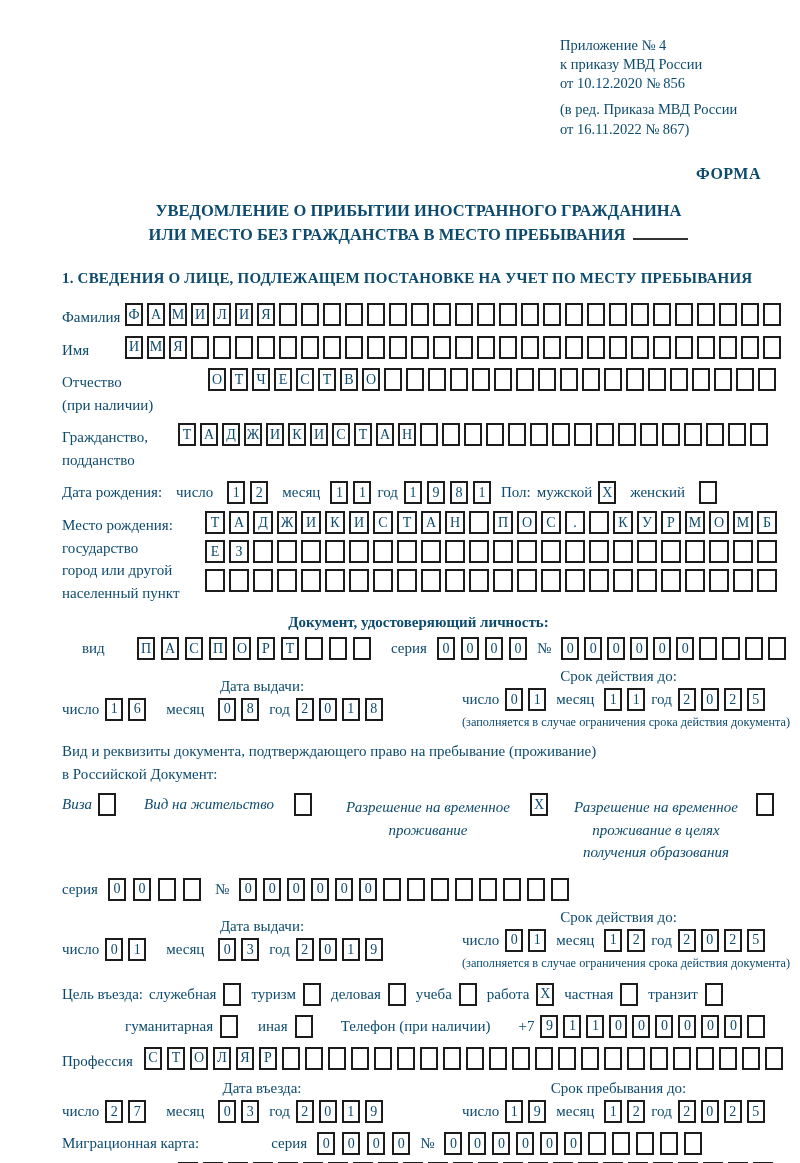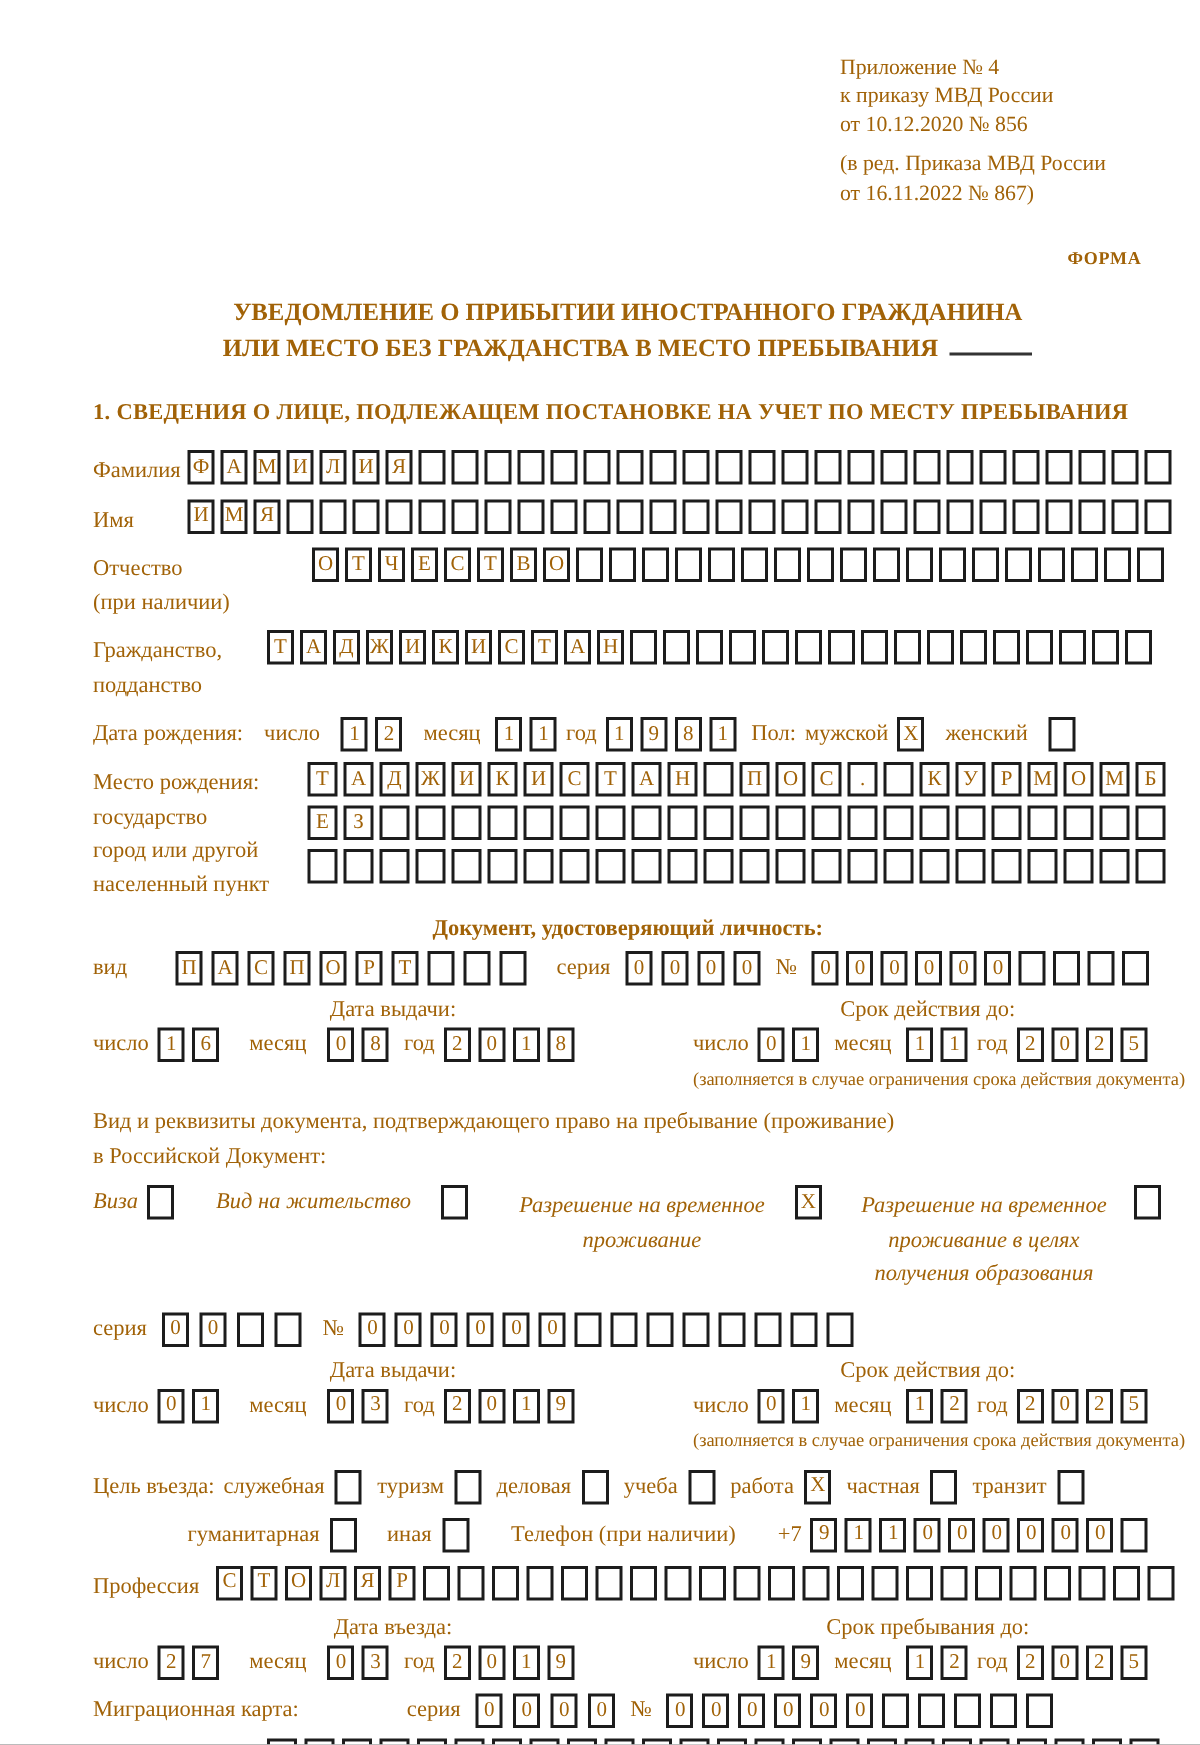--- a/index.html
+++ b/index.html
@@ -1,24 +1,24 @@
 <!DOCTYPE html>
 <html><head>
 <meta charset="utf-8">
 <style>
   * { margin:0; padding:0; box-sizing:border-box; }
   html,body { background:#888; }
   .page {
     width:800px; height:1163px; margin:0 auto; background:#ffffff;
-    font-family:"Liberation Serif", serif; color:#a16207;
+    font-family:"Liberation Serif", serif; color:#0c4a6e;
     padding:36px 25px 20px 62px; position:relative; overflow:hidden;
   }
   .hdr { margin-left:498px; font-size:14.5px; line-height:1.32; }
   .hdr .grp2 { margin-top:7px; }
-  .forma { text-align:right; font-weight:bold; font-size:12px; margin:26px 14px 0 0; letter-spacing:.5px; }
+  .forma { text-align:right; font-weight:bold; font-size:16px; margin:26px 14px 0 0; letter-spacing:.5px; }
   .title { text-align:center; font-weight:bold; font-size:16.5px; line-height:1.45; margin-top:16px; }
   .t-underline { display:inline-block; width:55px; border-bottom:2px solid #333; height:14px; margin-left:8px; }
   .sec-heading { font-weight:bold; font-size:15px; margin-top:24px; letter-spacing:.2px; }
 
   .frow { display:flex; align-items:flex-start; margin-top:7px; }
   .flabel { font-size:15px; line-height:1.5; flex:0 0 auto; padding-top:3px; }
   .w63 { width:63px; } .w116 { width:116px; } .w146 { width:146px; } .w143 { width:143px; }
   .cells { display:flex; gap:4px; flex-wrap:nowrap; }
   .cell, .cbox {
     display:inline-flex; width:18px; height:23px; border:2px solid #1c1c1c;
@@ -31,21 +31,21 @@
 
   .inline-row { display:flex; align-items:center; margin-top:10px; font-size:15px; }
   .inline-row > span { flex:0 0 auto; }
   .gap6 { margin-left:6px; } .gap10 { margin-left:10px; } .gap14 { margin-left:14px; }
   .gap20 { margin-left:20px; } .gap28 { margin-left:28px; }
 
   .doc-heading { text-align:center; font-weight:bold; font-size:15px; margin-top:10px; }
 
   .dates-block { display:flex; margin-top:8px; }
   .dates-col { display:flex; flex-direction:column; }
-  .dates-col.left { width:400px; }
+  .dates-col.left { width:400px;justify-content:center; }
   .dates-col.right { width:313px; }
   .dates-heading { text-align:center; font-size:15px; }
   .dgroup { display:flex; align-items:center; margin-top:3px; font-size:15px; }
   .dates-note { font-size:12.3px; margin-top:4px; text-align:center; white-space:nowrap; }
 
   .intro { font-size:15px; margin-top:10px; line-height:1.5; }
   .opt-row { display:flex; align-items:flex-start; margin-top:8px; font-size:15px; }
   .opt { display:flex; align-items:flex-start; }
   .opt .olabel { padding-top:3px;font-style:italic; }
   .opt .olabel.c2 { width:192px; text-align:center; line-height:1.5; }
@@ -328,21 +328,21 @@
           <span class="cell"></span>
           <span class="cell"></span>
           <span class="cell"></span>
           <span class="cell"></span>
         </div>
     </div>
   </div>
 
   <div class="doc-heading">Документ, удостоверяющий личность:</div>
 
-  <div class="inline-row" style="margin-top:6px;">
+  <div class="inline-row" style="margin-top:6px;margin-left:20px;">
     <span style="width:55px;">вид</span>
     <span class="cells g6">
         <span class="cell">П</span>
         <span class="cell">А</span>
         <span class="cell">С</span>
         <span class="cell">П</span>
         <span class="cell">О</span>
         <span class="cell">Р</span>
         <span class="cell">Т</span>
         <span class="cell"></span>

